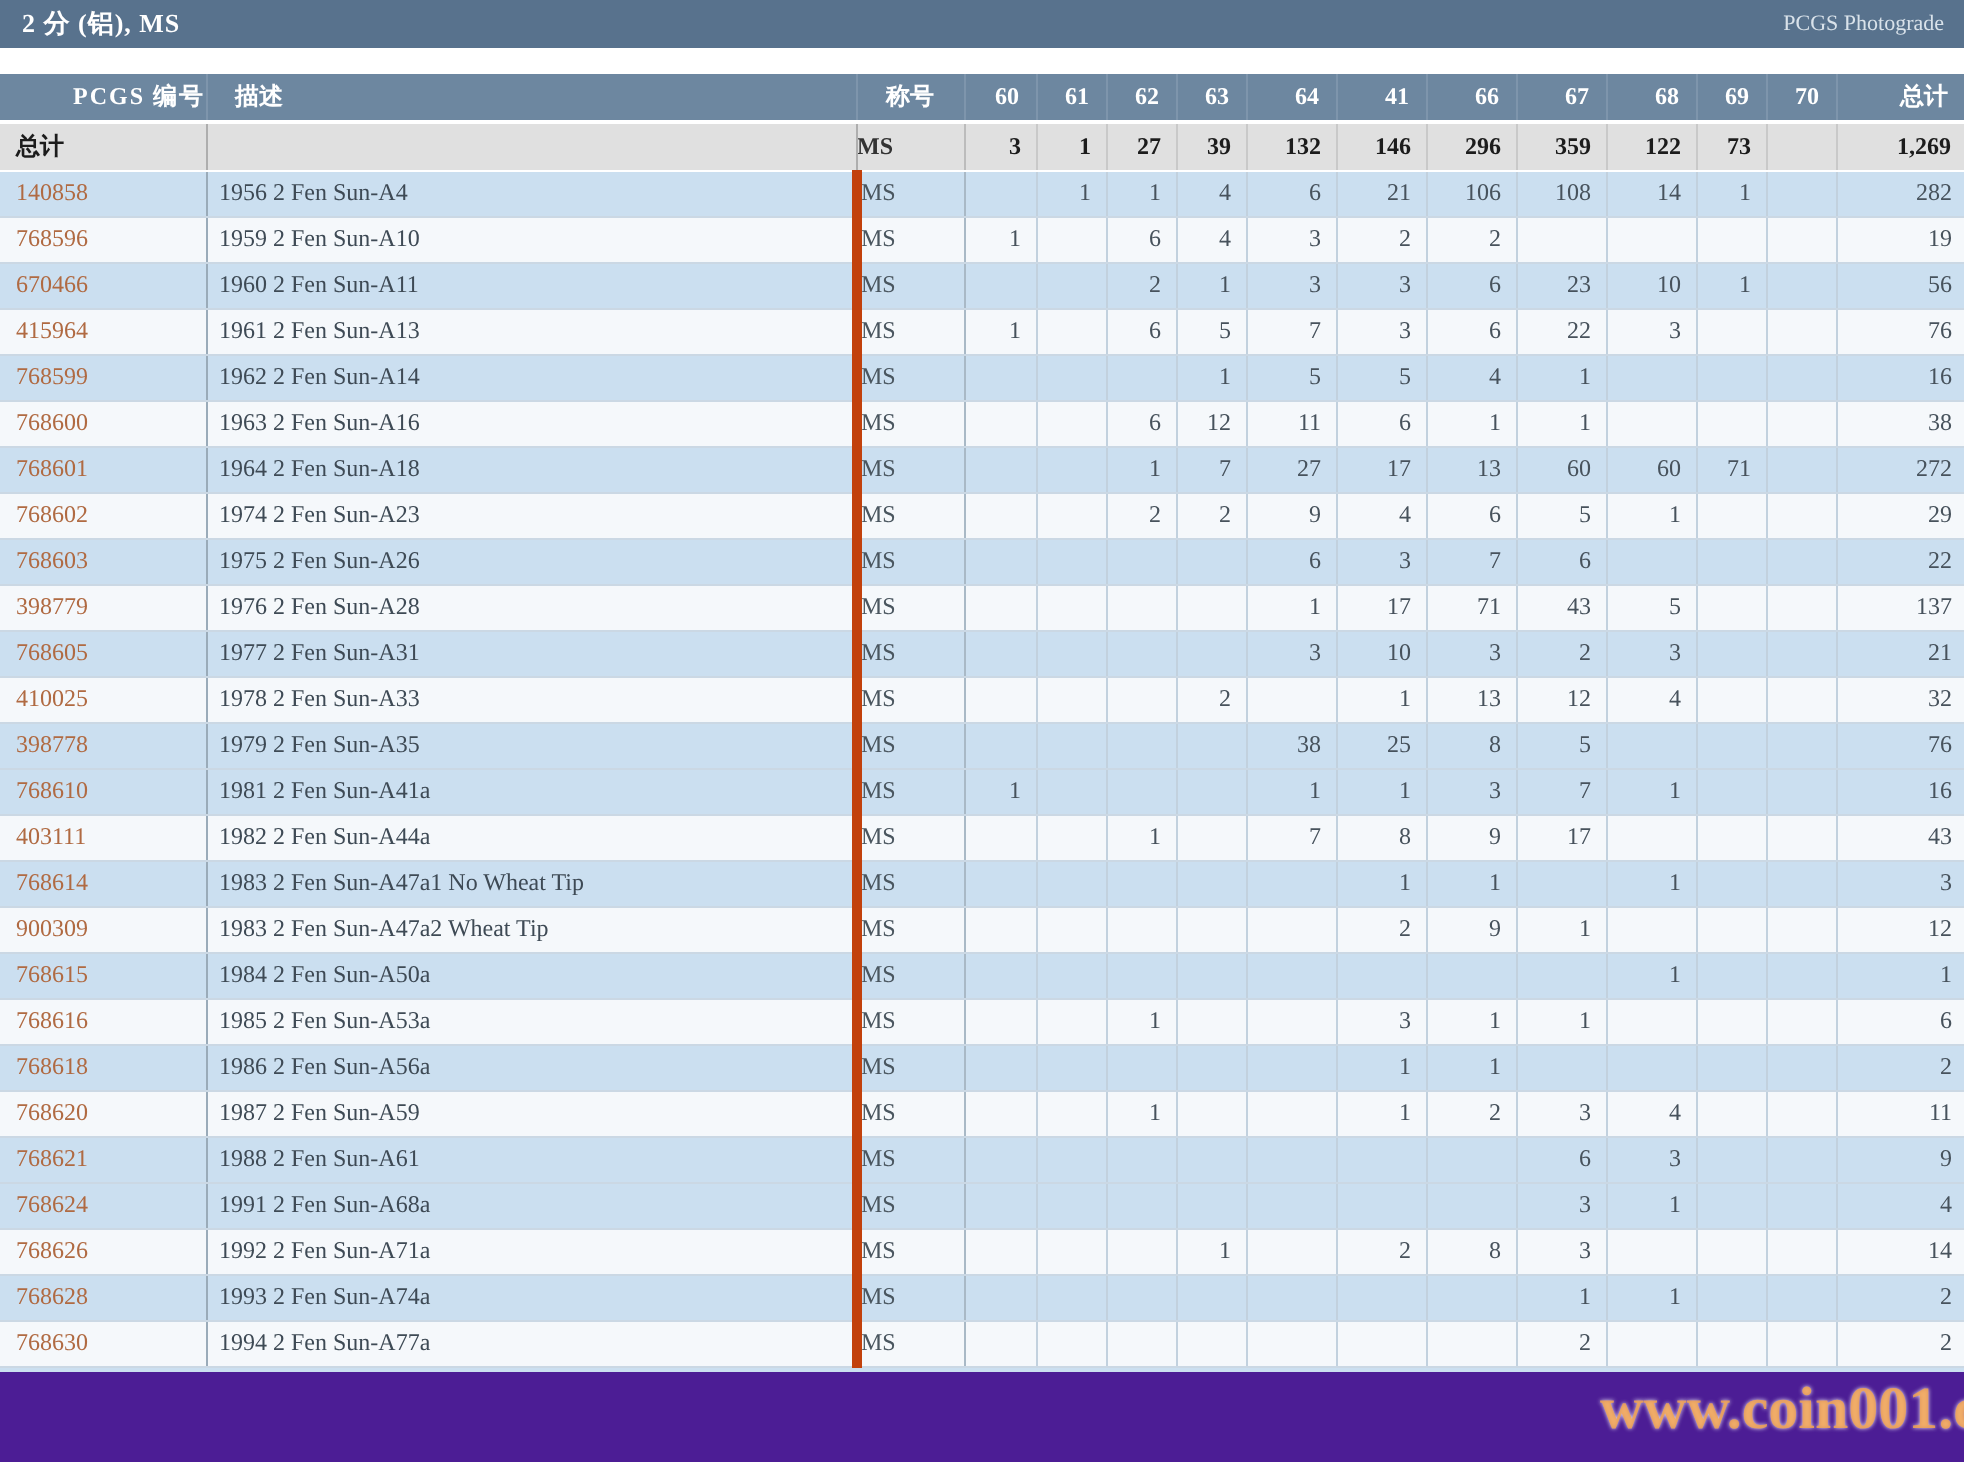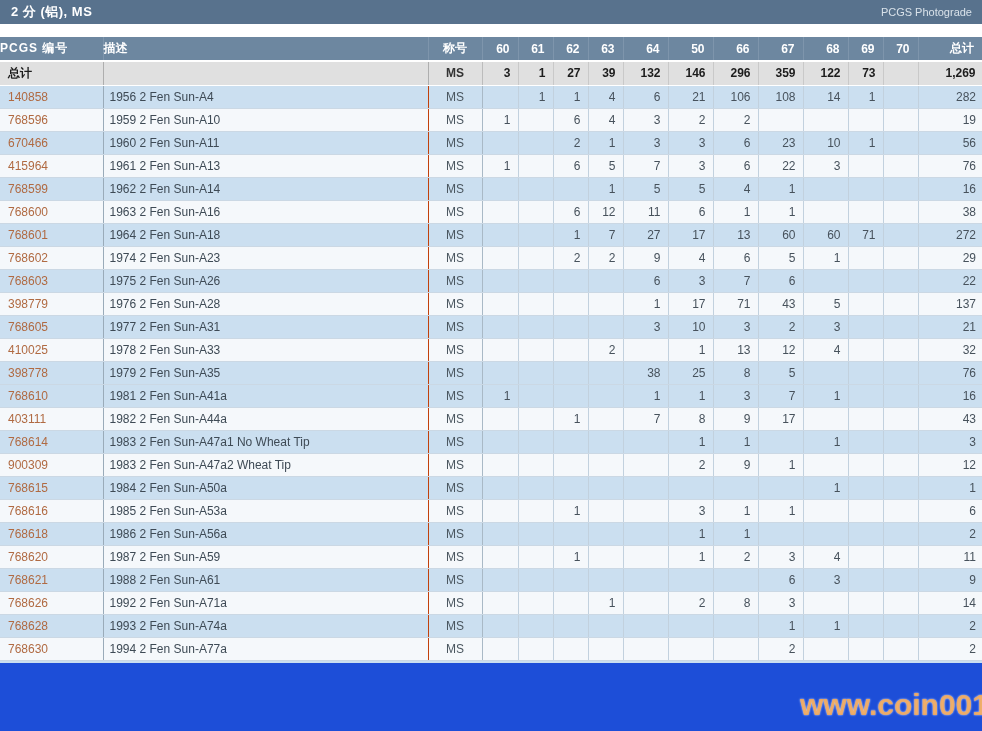--- a/index.html
+++ b/index.html
@@ -2,22 +2,22 @@
 <html><head>
 <meta charset="utf-8">
 <style>
   * { margin: 0; padding: 0; box-sizing: border-box; }
   html, body { background: #ffffff; }
   .page {
     position: relative;
     width: 982px;
     height: 731px;
     overflow: hidden;
-    background: #1d4ed8;
-    font-family: Liberation Sans, sans-serif;
+    background: #4c1d95;
+    font-family: Liberation Serif, serif;
   }
   
   .title-bar {
     height: 24px;
     background: #58728d;
     display: flex;
     align-items: center;
     justify-content: space-between;
     padding: 0 10px 0 11px;
   }
@@ -44,38 +44,38 @@
   thead th {
     height: 24px;
     background: #6d87a0;
     color: #ffffff;
     font-weight: bold;
     font-size: 12px;
     border-right: 1px solid #7e95ac;
     border-bottom: 2px solid #ffffff;
   }
   thead th:last-child { border-right: none; }
-  th.col-pcgs { text-align: left; padding-left: 0; letter-spacing: 1px; }
-  th.col-desc { text-align: left; padding-left: 0; }
+  th.col-pcgs { text-align: right; padding-left: 0; letter-spacing: 1px; }
+  th.col-desc { text-align: left; padding-left: 14px; }
   th.col-designation { text-align: center; margin-left: 45px; }
   th.col-grade { text-align: right; padding-right: 8px; }
   th.col-total { text-align: right; padding-right: 8px; }
 
   td {
     height: 23px;
     border-right: 1px solid #c2d1de;
     border-bottom: 1px solid #cbd8e4;
     color: #47525c;
     overflow: hidden;
     white-space: nowrap;
   }
   td:last-child { border-right: none; }
   td.pcgs { padding-left: 8px; color: #b06a42; border-right: 1px solid #9aabb9; }
-  td.desc { padding-left: 6px; color: #3e4a55; border-right: 1px solid #c2410c; }
-  td.designation { text-align: center; color: #4a565f; border-right: 1px solid #a9b9c6; }
+  td.desc { padding-left: 6px; color: #3e4a55; border-right: 5px solid #c2410c; }
+  td.designation { text-align: left; color: #4a565f; border-right: 1px solid #a9b9c6; }
   td.grade { text-align: right; padding-right: 7px; }
   td.total { text-align: right; padding-right: 6px; }
 
   tr.totals-row td {
     height: 24px;
     background: #e0e0e0;
     border-right: 1px solid #c9c9c9;
     border-bottom: 1px solid #ffffff;
     color: #1c1c1c;
     font-weight: bold;
@@ -139,21 +139,21 @@
     <thead>
       <tr>
         <th class="col-pcgs">PCGS 编号</th>
         <th class="col-desc">描述</th>
         <th class="col-designation">称号</th>
         <th class="col-grade">60</th>
         <th class="col-grade">61</th>
         <th class="col-grade">62</th>
         <th class="col-grade">63</th>
         <th class="col-grade">64</th>
-        <th class="col-grade">50</th>
+        <th class="col-grade">41</th>
         <th class="col-grade">66</th>
         <th class="col-grade">67</th>
         <th class="col-grade">68</th>
         <th class="col-grade">69</th>
         <th class="col-grade">70</th>
         <th class="col-total">总计</th>
       </tr>
     </thead>
     <tbody>
       <tr class="totals-row">
@@ -540,20 +540,37 @@
     <td class="grade"></td>
     <td class="grade"></td>
     <td class="grade"></td>
     <td class="grade"></td>
     <td class="grade">6</td>
     <td class="grade">3</td>
     <td class="grade"></td>
     <td class="grade"></td>
     <td class="total">9</td>
   </tr>
+        <tr class="data-row row-blue">
+    <td class="pcgs">768624</td>
+    <td class="desc">1991 2 Fen Sun-A68a</td>
+    <td class="designation">MS</td>
+    <td class="grade"></td>
+    <td class="grade"></td>
+    <td class="grade"></td>
+    <td class="grade"></td>
+    <td class="grade"></td>
+    <td class="grade"></td>
+    <td class="grade"></td>
+    <td class="grade">3</td>
+    <td class="grade">1</td>
+    <td class="grade"></td>
+    <td class="grade"></td>
+    <td class="total">4</td>
+  </tr>
         <tr class="data-row row-light">
     <td class="pcgs">768626</td>
     <td class="desc">1992 2 Fen Sun-A71a</td>
     <td class="designation">MS</td>
     <td class="grade"></td>
     <td class="grade"></td>
     <td class="grade"></td>
     <td class="grade">1</td>
     <td class="grade"></td>
     <td class="grade">2</td>

